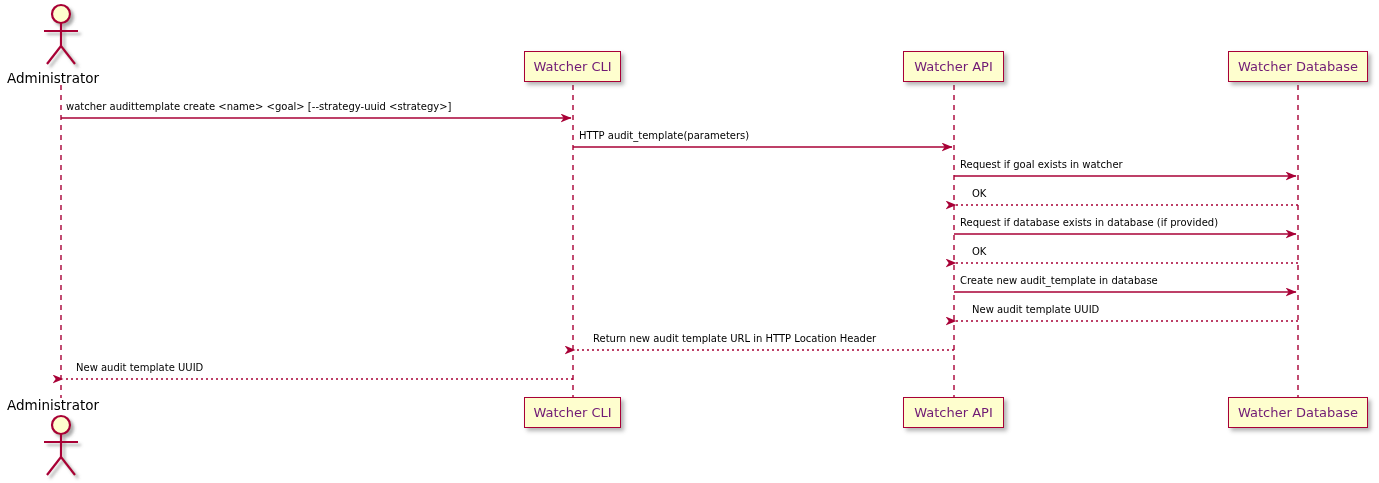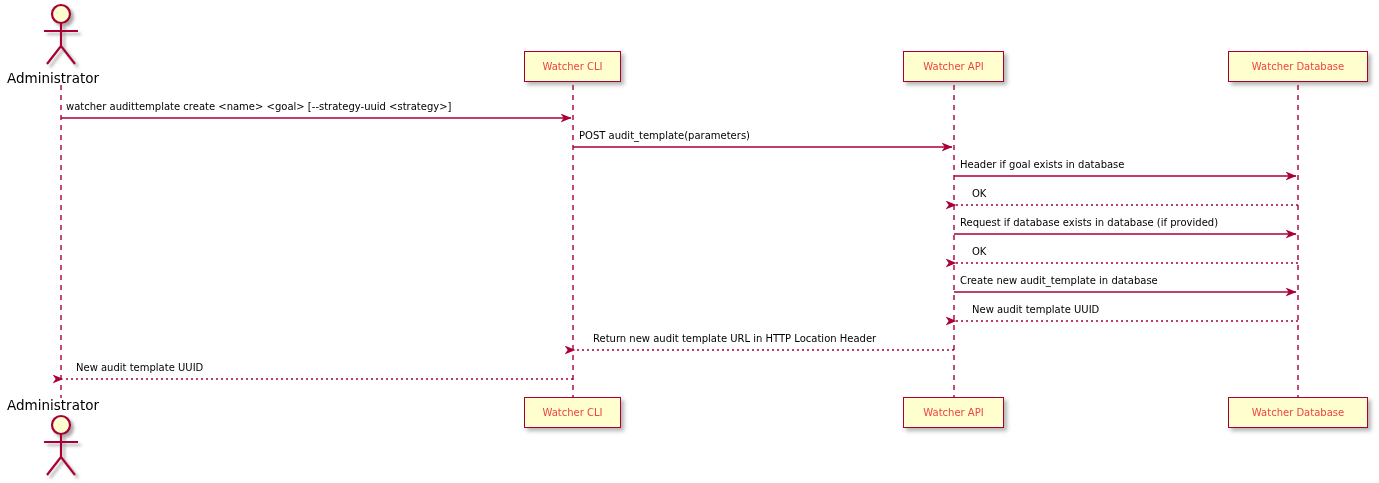--- a/index.html
+++ b/index.html
@@ -37,22 +37,22 @@
     background: #FEFECE;
     border: 1.5px solid #A80036;
     box-shadow: 3px 3px 4px rgba(90,90,90,0.45);
     display: flex;
     align-items: center;
     justify-content: center;
     box-sizing: border-box;
   }
   .participant-label {
     font-family: "DejaVu Sans", sans-serif;
-    font-size: 10px;
-    color: #ef4444;
+    font-size: 13px;
+    color: #701a75;
     white-space: nowrap;
   }
   .actor-label {
     position: absolute;
     font-family: "DejaVu Sans", sans-serif;
     font-size: 13.5px;
     color: #000000;
     white-space: nowrap;
     text-align: center;
   }
@@ -130,22 +130,22 @@
   </div>
   <div class="participant-box" style="left:1228px; top:397px; width:140px; height:31px;">
     <span class="participant-label">Watcher Database</span>
   </div>
 
   <div class="actor-label" style="left:7px; top:70px;">Administrator</div>
   <div class="actor-label" style="left:7px; top:397px;">Administrator</div>
 
   <div id="label-layer">
       <div class="msg-label" style="left: 66px; top: 102px;">watcher audittemplate create &lt;name&gt; &lt;goal&gt; [--strategy-uuid &lt;strategy&gt;]</div>
-      <div class="msg-label" style="left: 579px; top: 131px;">POST audit_template(parameters)</div>
-      <div class="msg-label" style="left: 960px; top: 160px;">Header if goal exists in database</div>
+      <div class="msg-label" style="left: 579px; top: 131px;">HTTP audit_template(parameters)</div>
+      <div class="msg-label" style="left: 960px; top: 160px;">Request if goal exists in watcher</div>
       <div class="msg-label" style="left: 972px; top: 189px;">OK</div>
       <div class="msg-label" style="left: 960px; top: 218px;">Request if database exists in database (if provided)</div>
       <div class="msg-label" style="left: 972px; top: 247px;">OK</div>
       <div class="msg-label" style="left: 960px; top: 276px;">Create new audit_template in database</div>
       <div class="msg-label" style="left: 972px; top: 305px;">New audit template UUID</div>
       <div class="msg-label" style="left: 593px; top: 334px;">Return new audit template URL in HTTP Location Header</div>
       <div class="msg-label" style="left: 76px; top: 363px;">New audit template UUID</div>
     </div>
 
 </div>

